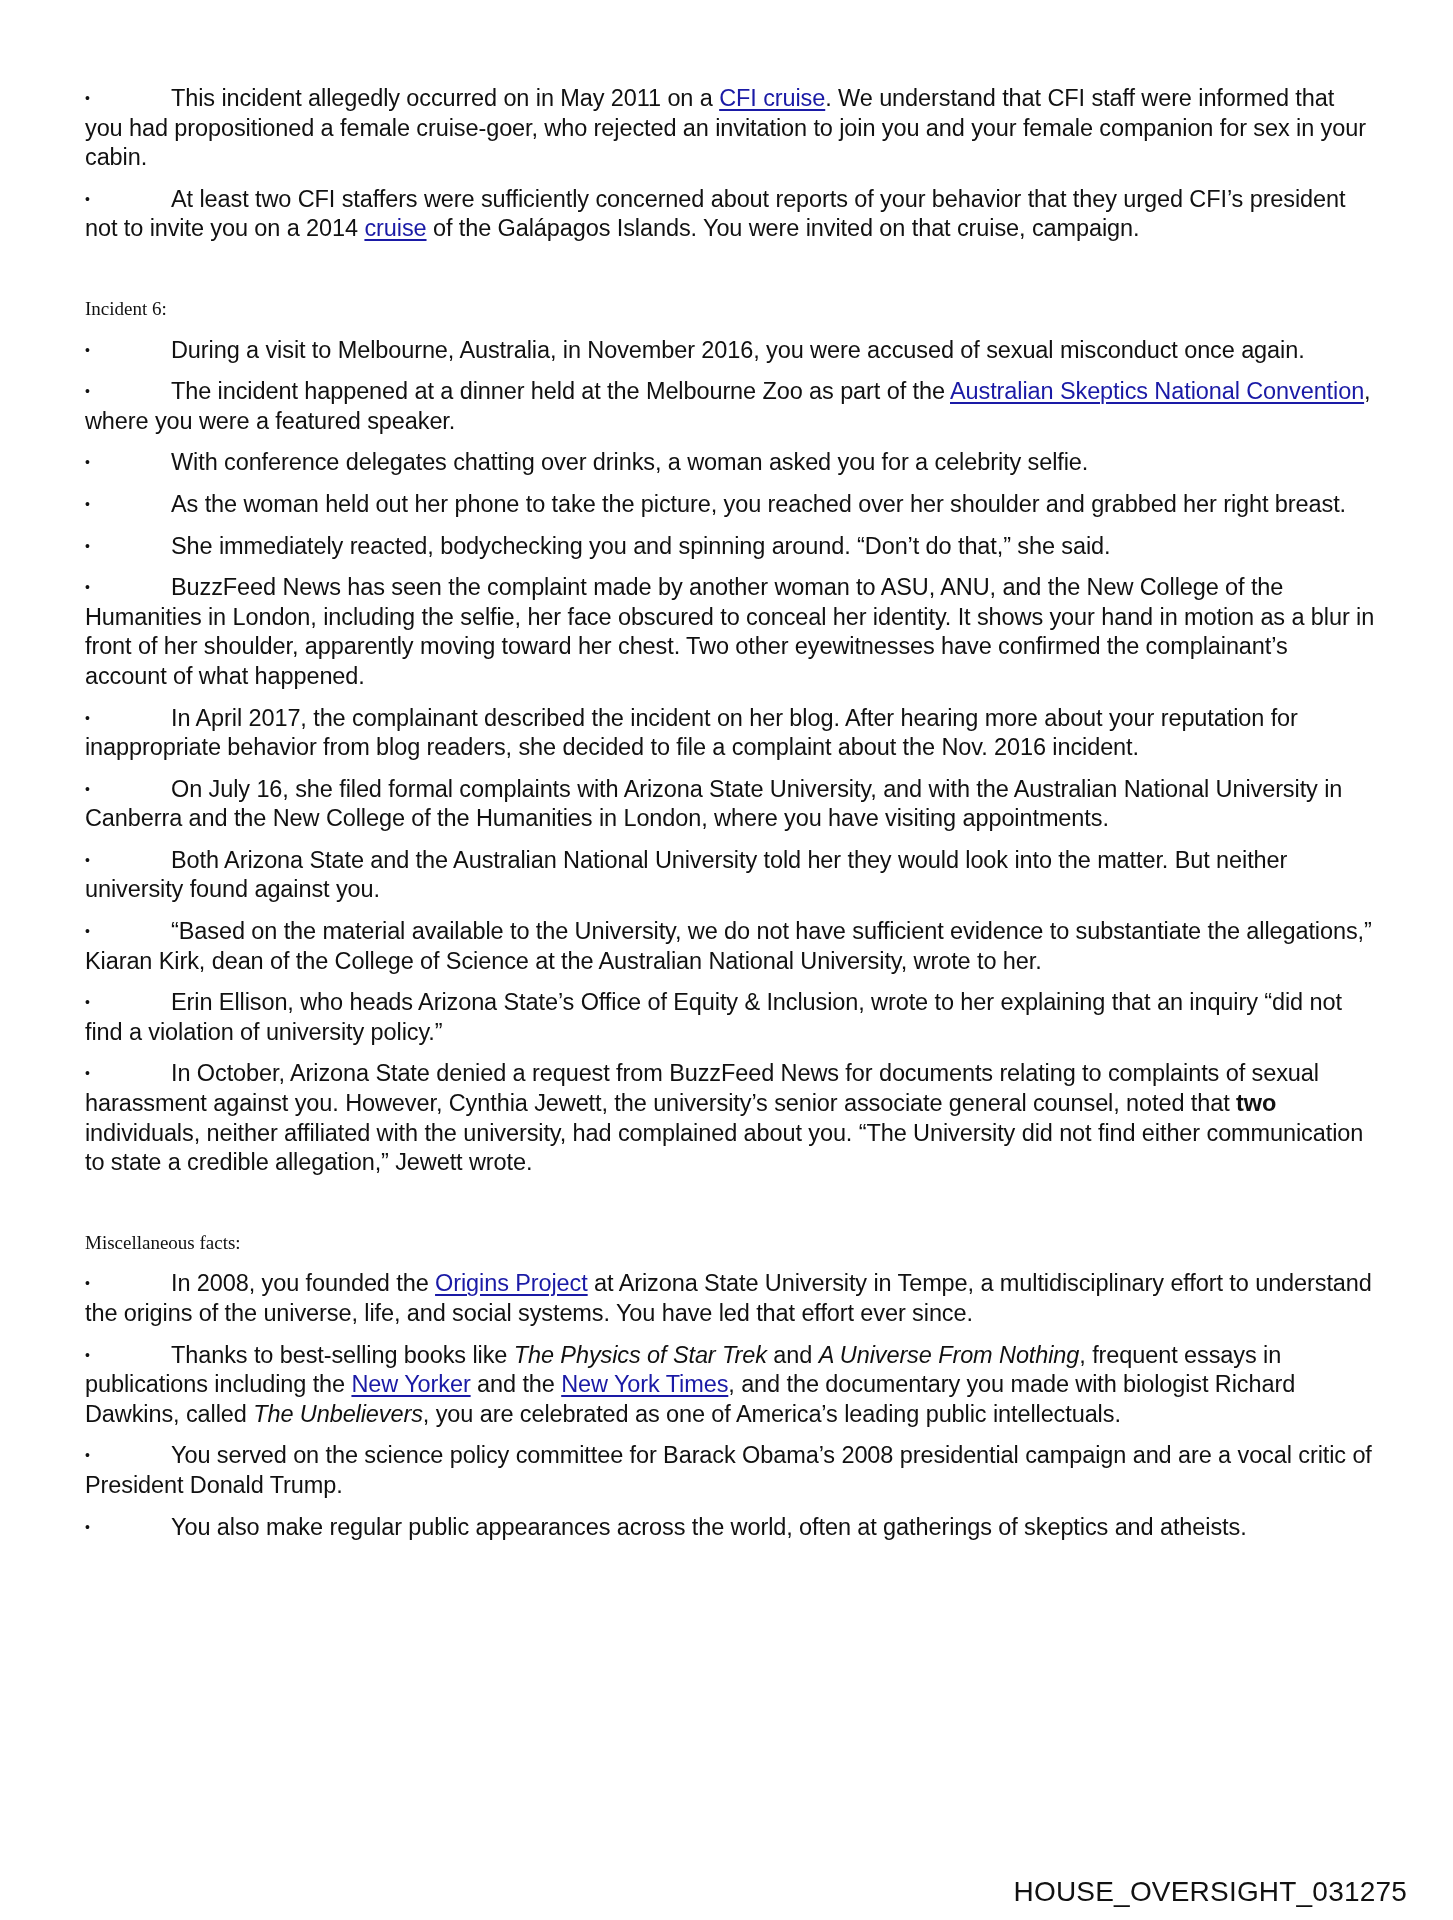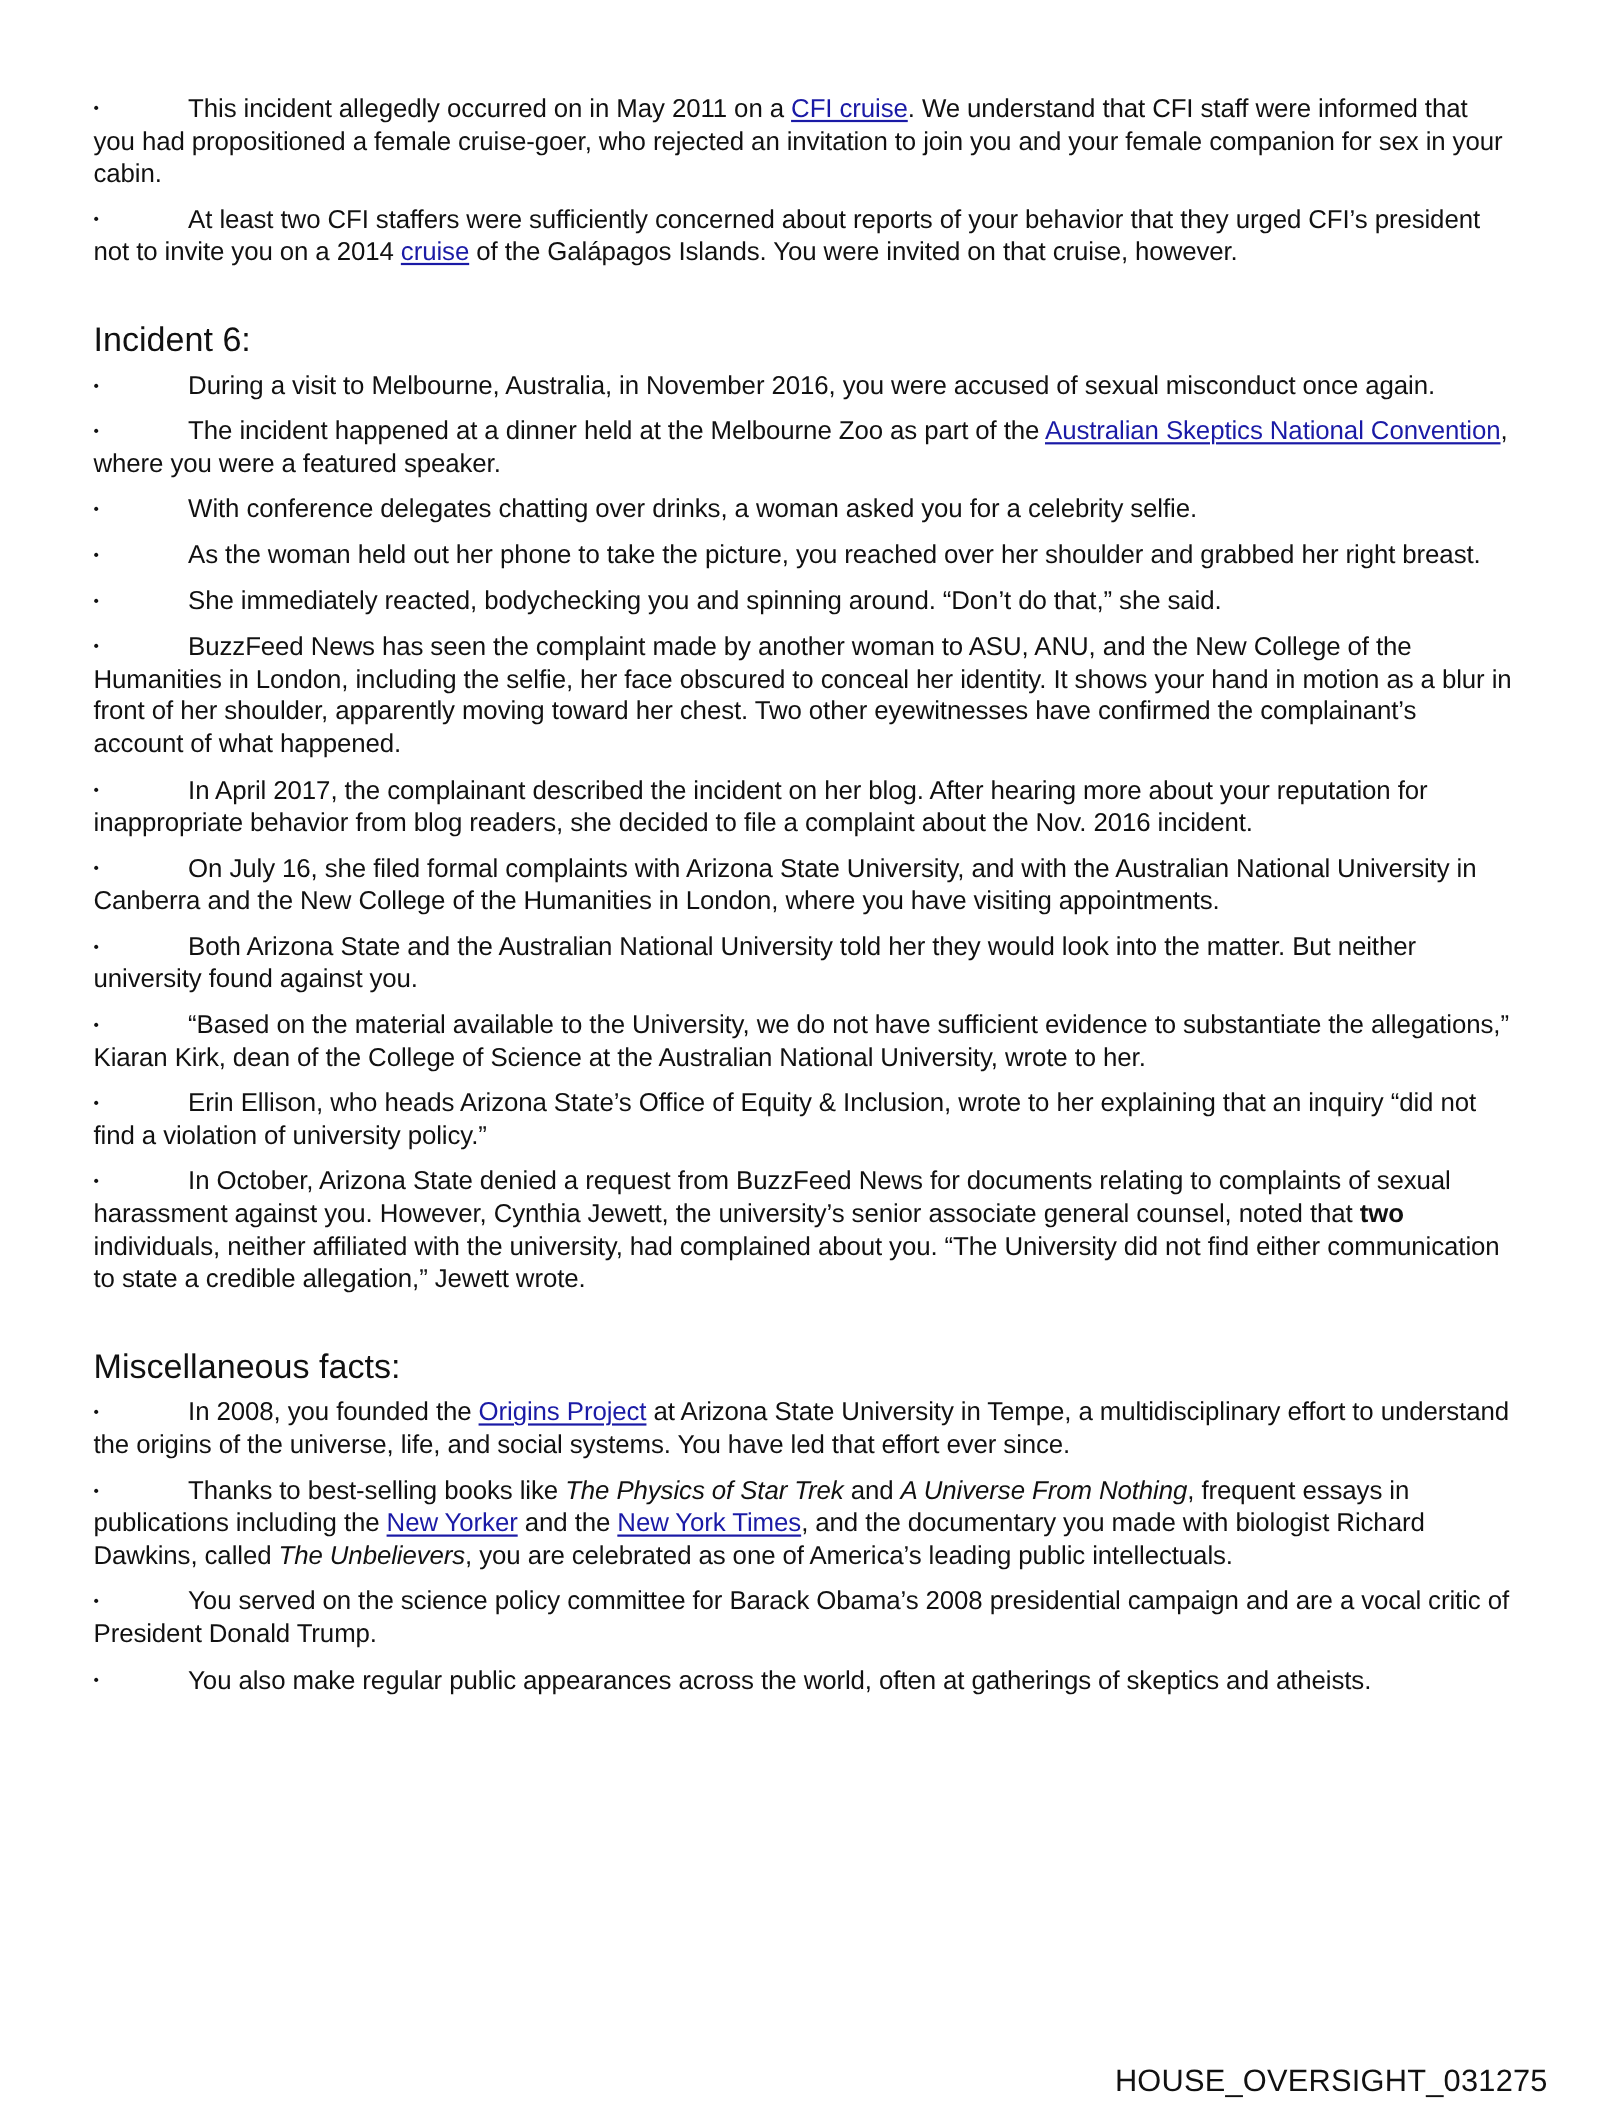--- a/index.html
+++ b/index.html
@@ -28,23 +28,24 @@
       position: relative;
       letter-spacing: -0.1px;
     }
     .bullet-para .bullet {
       display: inline-block;
       width: 86px;
       font-size: 14px;
       vertical-align: 3px;
     }
     .heading {
-      font-size: 31px;
+      font-size: 19px;
       line-height: 29.6px;
       margin: 0 0 12px 0;
+      font-family: Liberation Serif, serif;
     }
     .spacer {
       height: 38px;
     }
     a.link {
       color: #1a1aa6;
       text-decoration: underline;
       text-underline-offset: 3px;
       text-decoration-thickness: 1.5px;
     }
@@ -60,21 +61,21 @@
       letter-spacing: 0.2px;
     }
   </style>
 </head>
 <body>
 
 <div class="page">
 
   <div>
       <p class="para bullet-para"><span class="bullet">•</span><span>This incident allegedly occurred on in May 2011 on a </span><a class="link">CFI cruise</a><span>. We understand that CFI staff were informed that you had propositioned a female cruise-goer, who rejected an invitation to join you and your female companion for sex in your cabin.</span></p>
-      <p class="para bullet-para"><span class="bullet">•</span><span>At least two CFI staffers were sufficiently concerned about reports of your behavior that they urged CFI’s president not to invite you on a 2014 </span><a class="link">cruise</a><span> of the Galápagos Islands. You were invited on that cruise, however.</span></p>
+      <p class="para bullet-para"><span class="bullet">•</span><span>At least two CFI staffers were sufficiently concerned about reports of your behavior that they urged CFI’s president not to invite you on a 2014 </span><a class="link">cruise</a><span> of the Galápagos Islands. You were invited on that cruise, campaign.</span></p>
     </div>
 
   <div class="spacer"></div>
 
   <div>
     <p class="heading">Incident 6:</p>
     <div>
         <p class="para bullet-para"><span class="bullet">•</span><span>During a visit to Melbourne, Australia, in November 2016, you were accused of sexual misconduct once again.</span></p>
         <p class="para bullet-para"><span class="bullet">•</span><span>The incident happened at a dinner held at the Melbourne Zoo as part of the </span><a class="link">Australian Skeptics National Convention</a><span>, where you were a featured speaker.</span></p>
         <p class="para bullet-para"><span class="bullet">•</span><span>With conference delegates chatting over drinks, a woman asked you for a celebrity selfie.</span></p>

